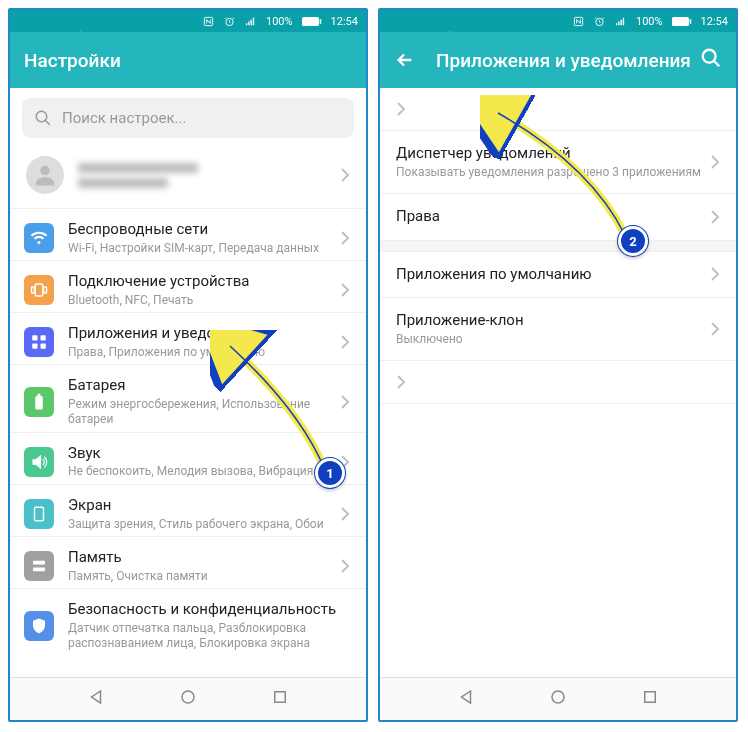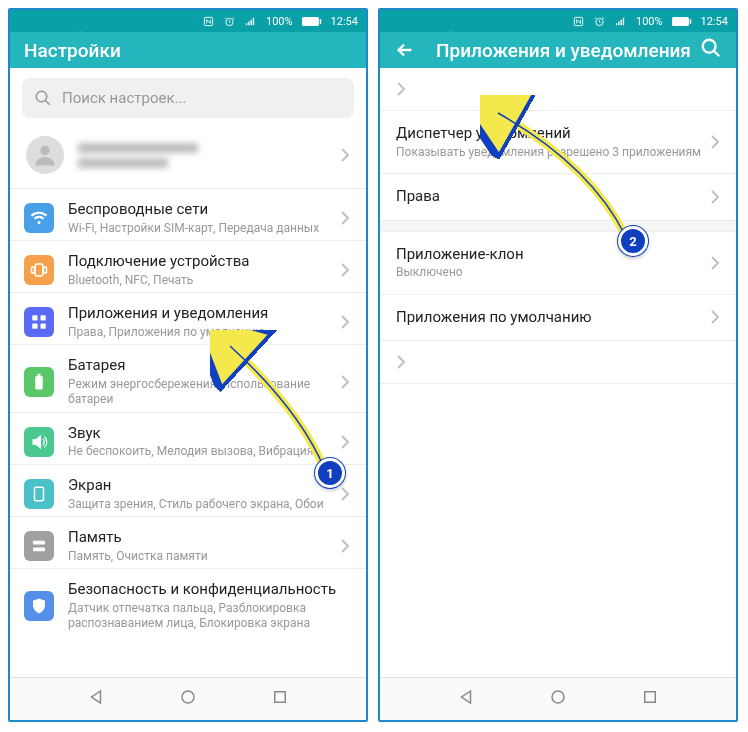--- a/index.html
+++ b/index.html
@@ -30,21 +30,21 @@
   align-items: center;
   padding: 0 8px;
   font-size: 11px;
   justify-content: space-between;
 }
 .status-left { display: flex; align-items: center; gap: 12px; margin-top: 31px; }
 .status-right { display: flex; align-items: center; gap: 9px; }
 .header {
   background: #24b5bd;
   color: #fff;
-  height: 36px;
+  height: 56px;
   display: flex;
   align-items: center;
   padding: 0 14px;
 }
 .header h1 {
   font-size: 19px;
   font-weight: 500;
   margin: 0;
   flex: 1;
 }
@@ -438,30 +438,30 @@
       <div class="item-body">
           <div class="item-title">Права</div>
         </div>
       <svg class="chevron" width="10" height="16" viewBox="0 0 10 16" fill="none" stroke="#c0c0c0" stroke-width="2">
           <path d="M2 2l6 6-6 6"></path>
         </svg>
     </div>
     <div class="section-gap"></div>
     <div class="item2">
       <div class="item-body">
+          <div class="item-title">Приложения по умолчанию</div>
+        </div>
+      <svg class="chevron" width="10" height="16" viewBox="0 0 10 16" fill="none" stroke="#c0c0c0" stroke-width="2">
+          <path d="M2 2l6 6-6 6"></path>
+        </svg>
+    </div>
+    <div class="item2">
+      <div class="item-body">
           <div class="item-title">Приложение-клон</div>
           <div class="item-sub">Выключено</div>
-        </div>
-      <svg class="chevron" width="10" height="16" viewBox="0 0 10 16" fill="none" stroke="#c0c0c0" stroke-width="2">
-          <path d="M2 2l6 6-6 6"></path>
-        </svg>
-    </div>
-    <div class="item2">
-      <div class="item-body">
-          <div class="item-title">Приложения по умолчанию</div>
         </div>
       <svg class="chevron" width="10" height="16" viewBox="0 0 10 16" fill="none" stroke="#c0c0c0" stroke-width="2">
           <path d="M2 2l6 6-6 6"></path>
         </svg>
     </div>
     <div class="item2">
       <svg class="chevron" width="10" height="16" viewBox="0 0 10 16" fill="none" stroke="#c0c0c0" stroke-width="2">
           <path d="M2 2l6 6-6 6"></path>
         </svg>
     </div>

